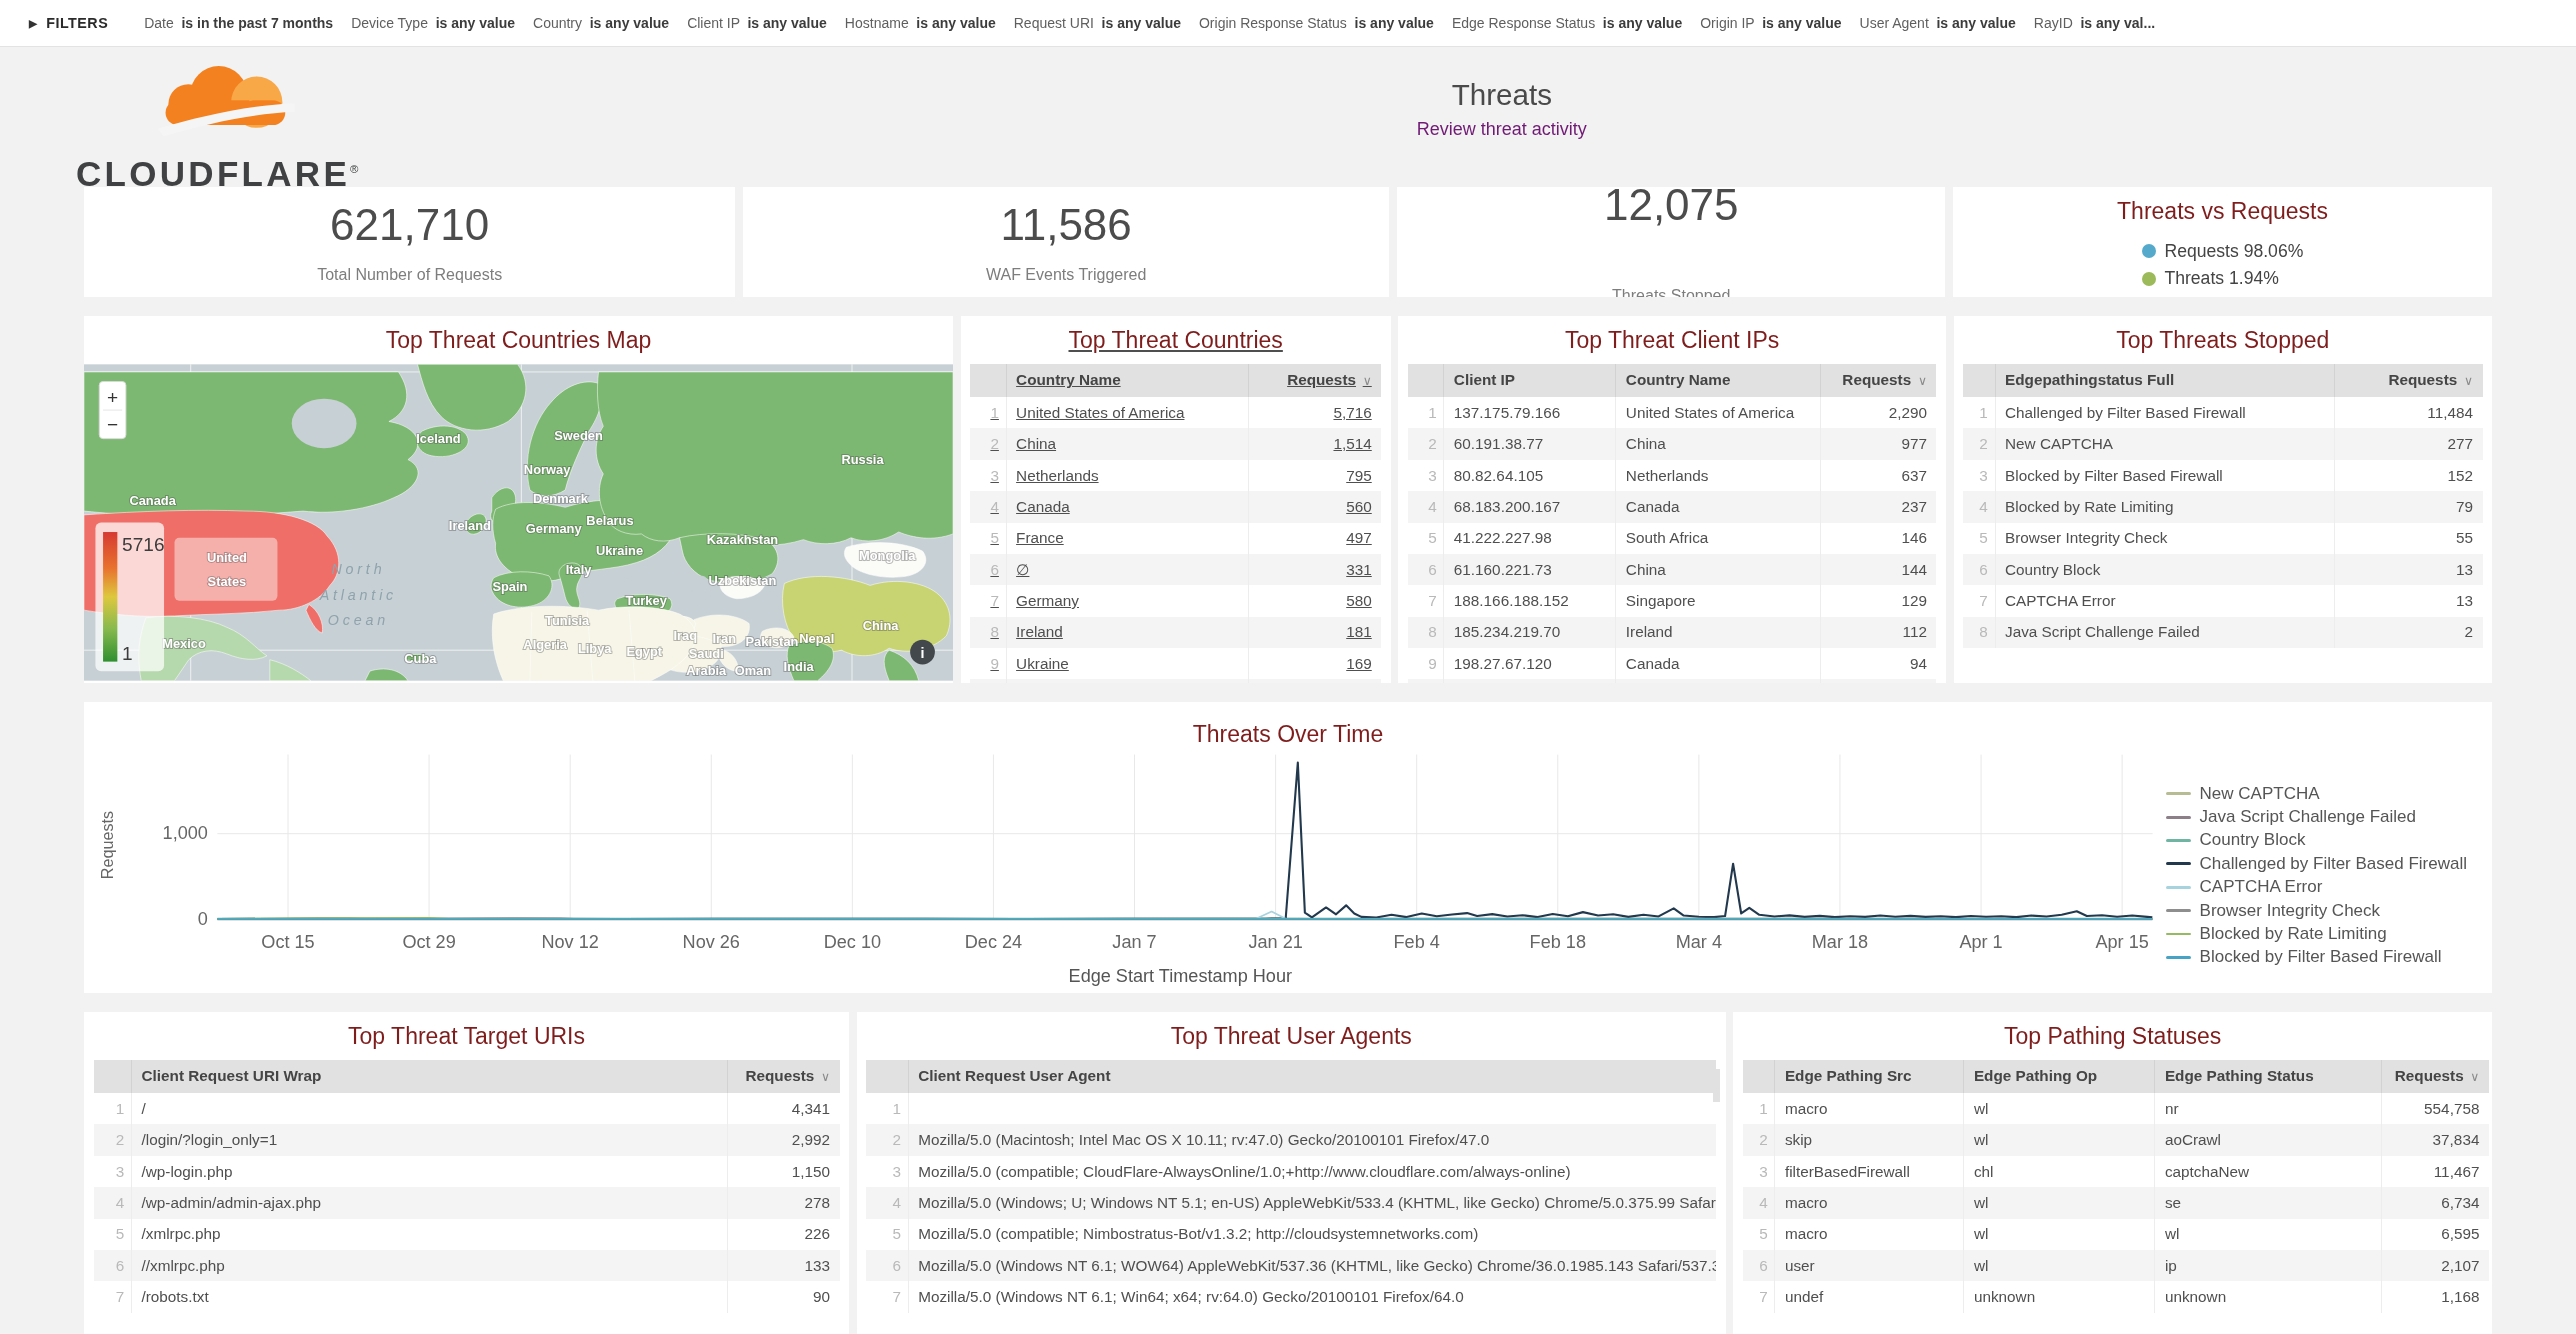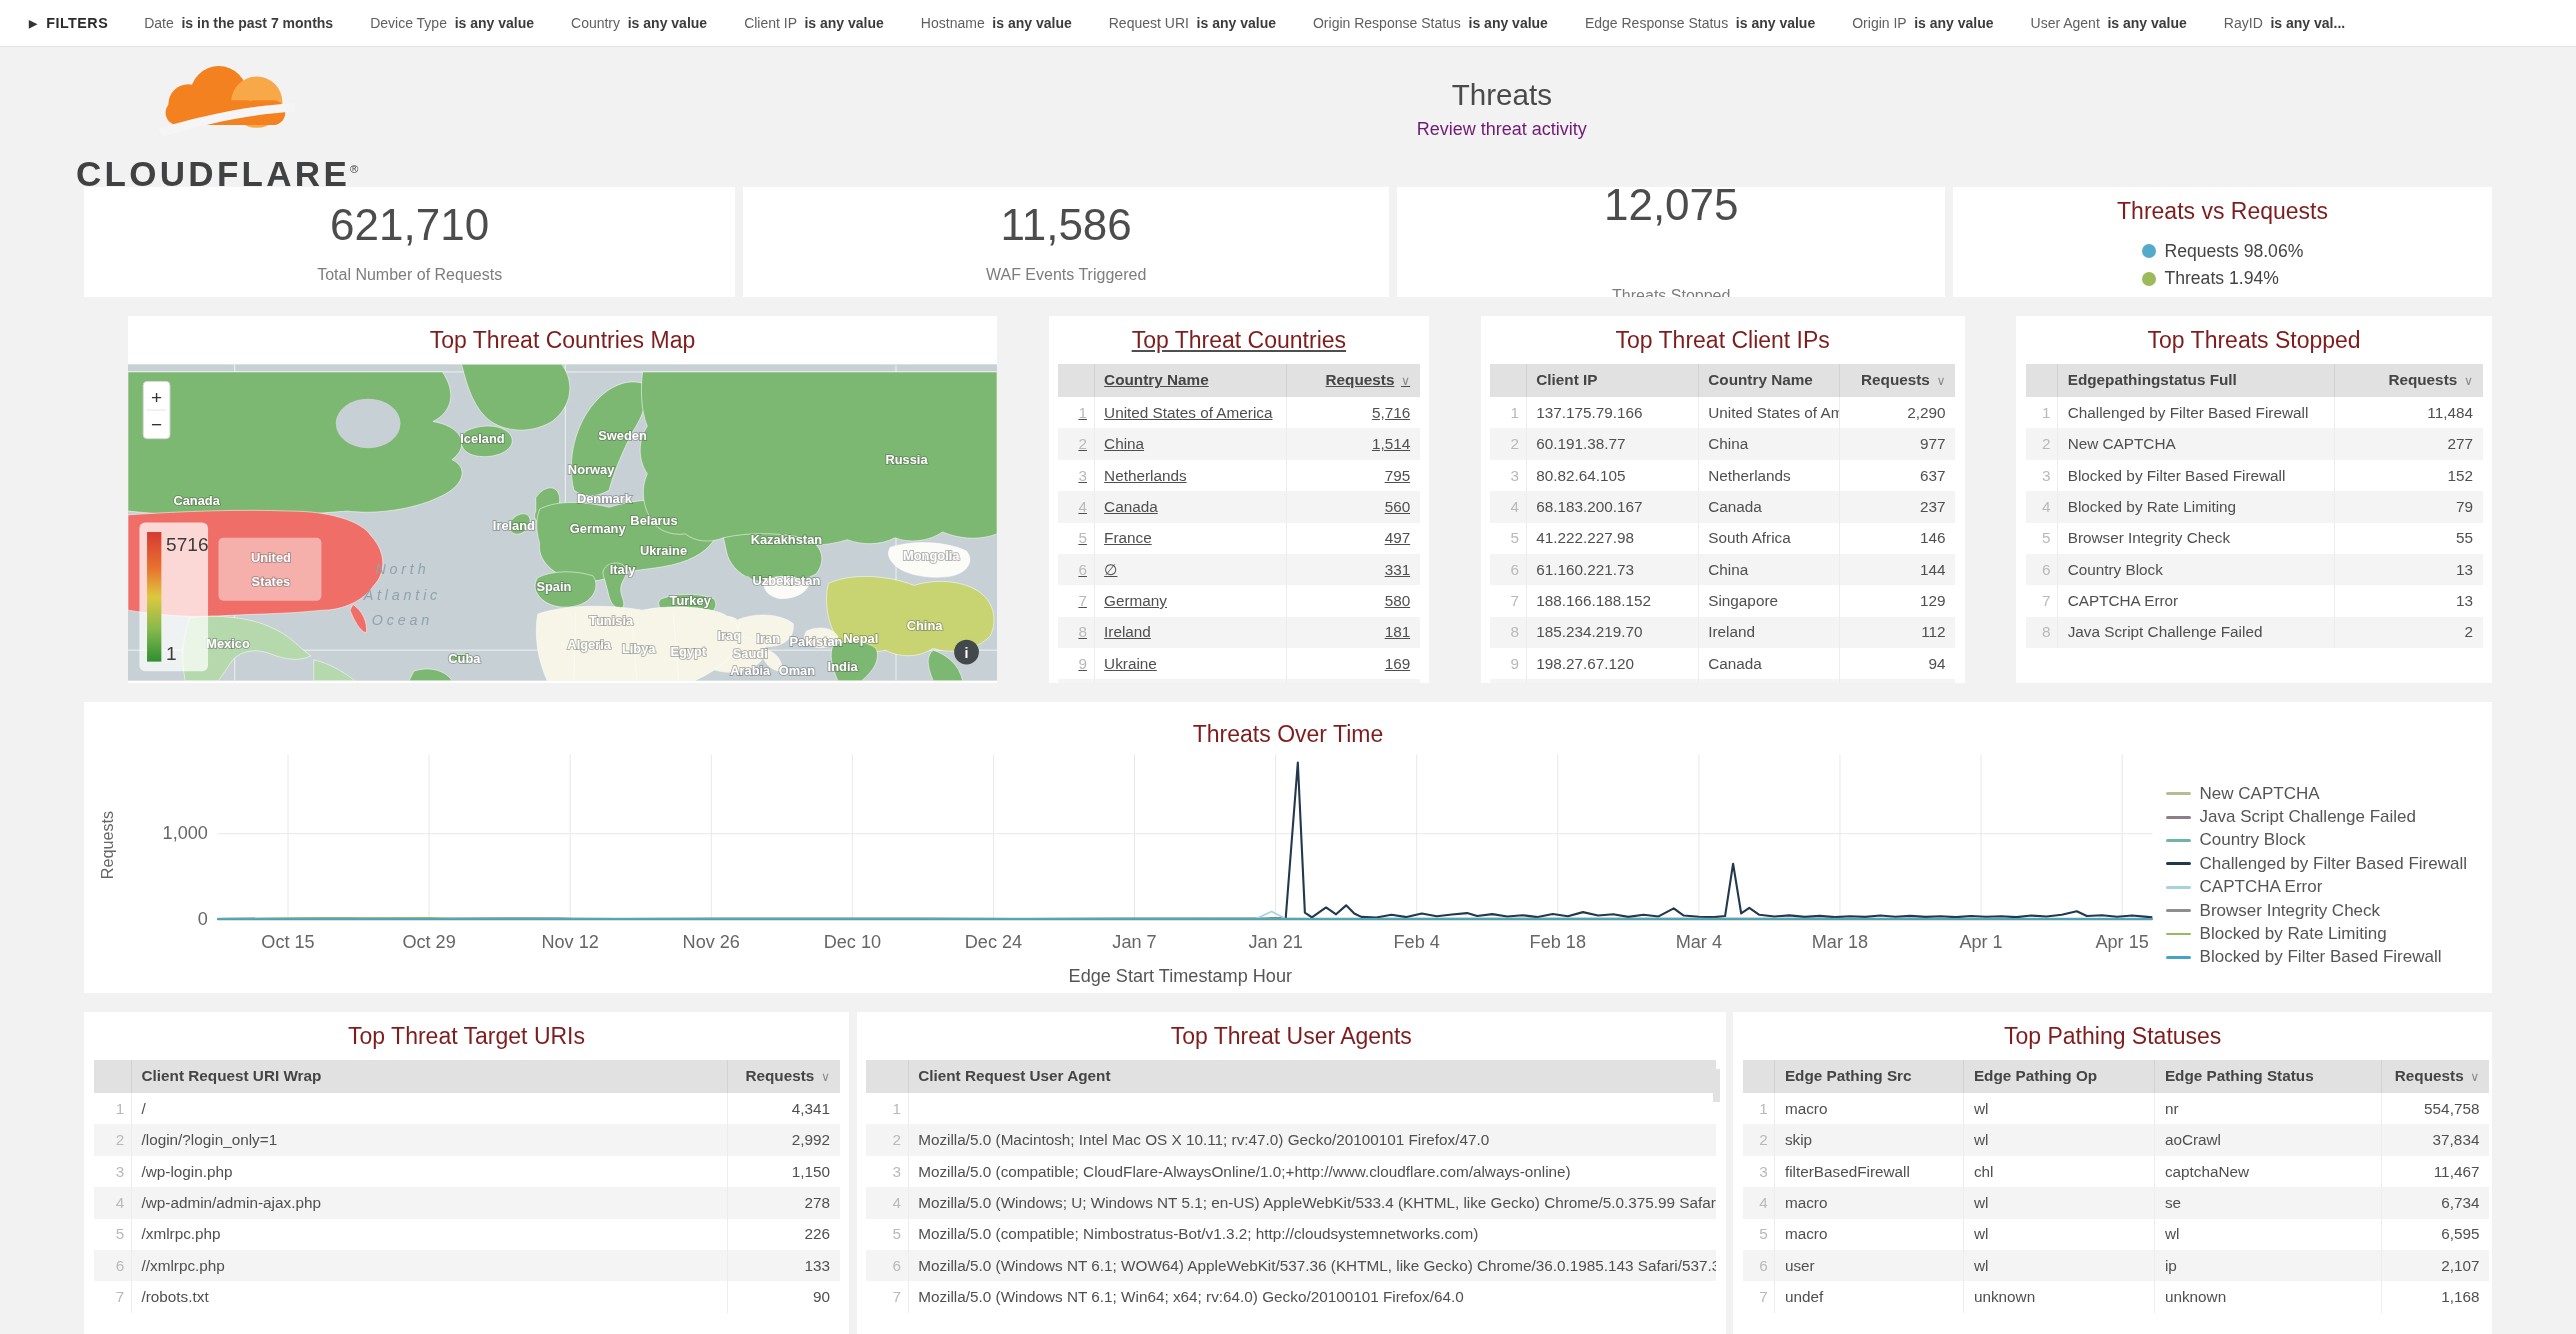--- a/index.html
+++ b/index.html
@@ -1,41 +1,41 @@
 <!DOCTYPE html>
 <html style="--ocean: #c7d0d4; --land-green: #7cb871; --pale-green: #b5d9ac; --threat-red: #ef6f68; --china-green: #c8d471; --desert: #f6f5e7; --white-land: #fbfbf8; --brand-orange: #f48120; --brand-orange-light: #f9a848; --requests-blue: #55aacb; --threats-green: #9cba59;"><head>
 <meta charset="utf-8">
 <style>
   html,body{margin:0;padding:0;overflow:hidden;background:#f2f2f2;}
   .page{position:relative;width:2576px;height:1335px;font-family:"Liberation Sans",sans-serif;color:#4f4f4f;}
   
   .filterbar{height:46px;background:#fff;border-bottom:1px solid #e3e3e3;display:flex;align-items:center;padding:0 0 0 29px;white-space:nowrap;overflow:hidden;}
   .ftoggle{font-weight:bold;color:#2b2b2b;font-size:14.3px;letter-spacing:0.5px;display:flex;align-items:center;gap:8.6px;margin-right:36px;cursor:pointer;}
   .caret{font-size:10.5px;color:#333;}
-  .fitems{display:flex;gap:37px;font-size:14px;color:#5f5f5f;}
+  .fitems{display:flex;gap:18px;font-size:14px;color:#5f5f5f;}
   .fitem b{color:#3c3c3c;margin-left:3.8px;}
   
   .header{position:relative;height:140px;}
   .logo{position:absolute;left:76px;top:1.9px;width:305px;}
   .logotext{font-size:35px;font-weight:bold;color:#3f4142;letter-spacing:3.3px;margin-top:-13.3px;}
   .logotext sup{font-size:11.4px;font-weight:normal;}
   .titleblock{position:absolute;left:58.3%;top:30.5px;transform:translateX(-50%);text-align:center;}
   .titleblock h1{margin:0;font-size:29.6px;font-weight:normal;color:#4a4a4a;}
   .titleblock p{margin:7.6px 0 0;font-size:18px;color:#701a75;}
   
   .content{padding:0 84px;}
   .row{display:flex;gap:7.6px;}
   .panel{background:#fff;position:relative;overflow:hidden;}
   .statrow{margin-top:0;}
   .stat{height:110px;display:flex;flex-direction:column;align-items:center;justify-content:center;}
   .stat .num{font-size:44px;color:#4c4c4c;}
   .stat .lbl{font-size:16px;color:#7d7d7d;margin-top:16px;}
   h2.ptitle{margin:11.4px 0 9.5px;font-size:23px;font-weight:normal;color:#7f1d1d;text-align:center;}
   .row2{margin-top:19px;}
-  .row2 .panel{height:367px;margin-left:44px;}
+  .row2 .panel{height:367px;}
   .chartrow{margin-top:19px;}
   .chartpanel{height:291px;width:100%;}
   .row3{margin-top:19px;}
   .row3 .panel{height:324px;}
   .tpad{padding:0 9.5px;}
   
   table.dtable{width:100%;border-collapse:collapse;table-layout:fixed;font-size:15.3px;color:#4f4f4f;}
   table.dtable th{background:#e1e1e1;font-weight:bold;color:#454545;text-align:left;padding:7.6px 9.5px;border-right:1px solid #d2d2d2;white-space:nowrap;overflow:hidden;}
   table.dtable th:last-child{border-right:none;}
   table.dtable td{padding:6.7px 9.5px;border-right:1px solid #ededed;white-space:nowrap;overflow:hidden;}

